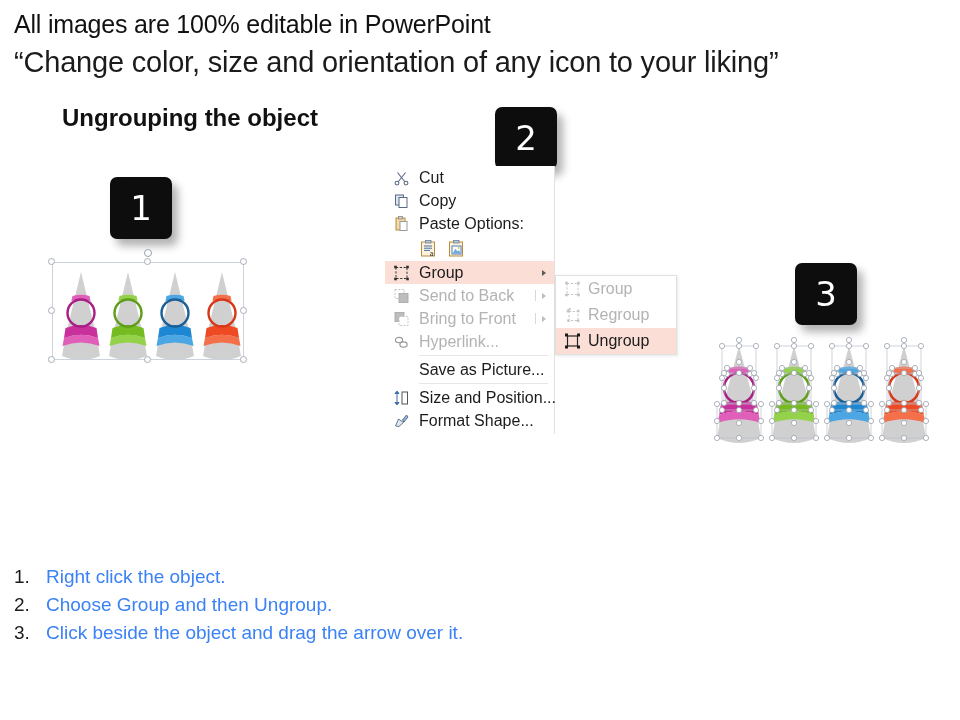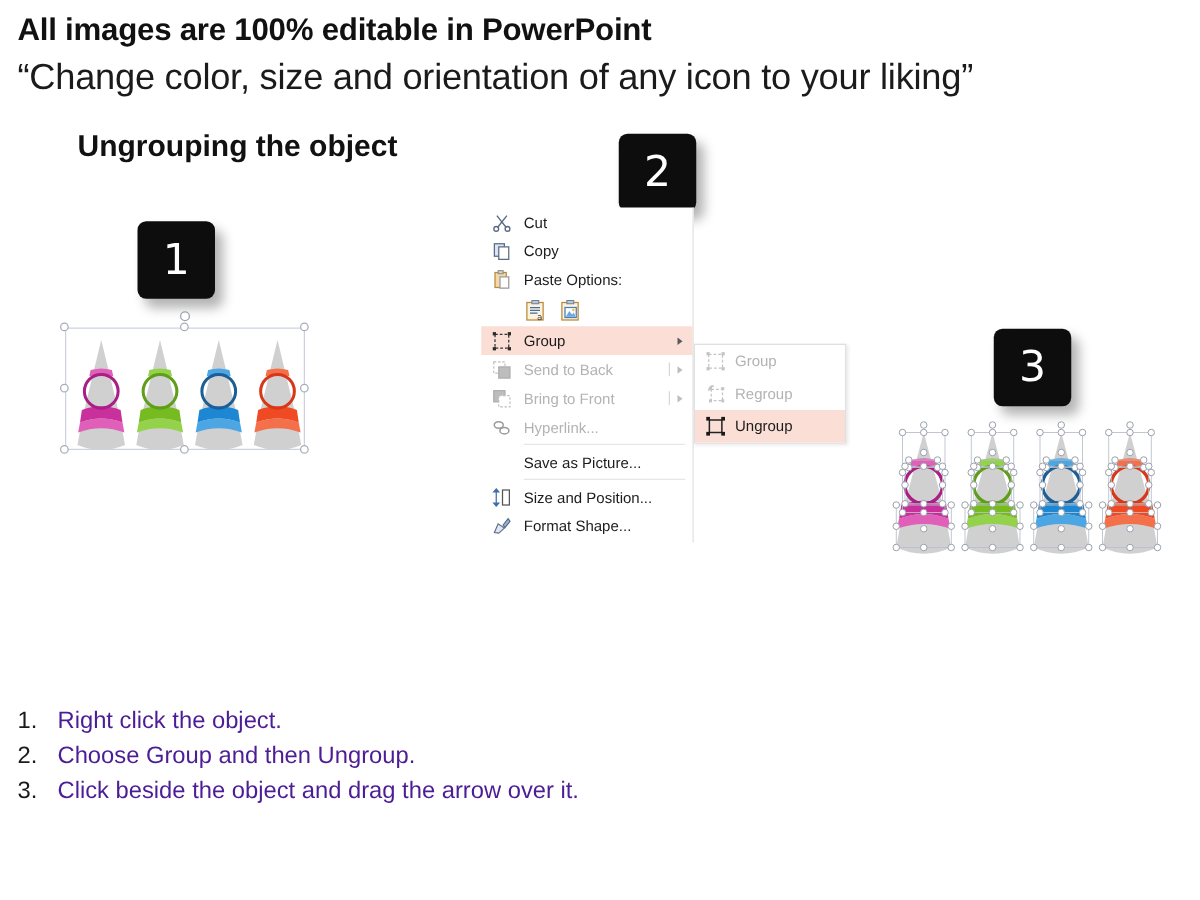--- a/index.html
+++ b/index.html
@@ -6,21 +6,21 @@
   body{
     width:960px;height:720px;background:#ffffff;
     font-family:"Liberation Sans","DejaVu Sans",sans-serif;
     position:relative;overflow:hidden;
     -webkit-font-smoothing:antialiased;
   }
   .abs{position:absolute;}
 
   
   #title-main{
-    left:14px;top:10px;font-size:25px;font-weight:bold;color:#111;
+    left:14px;top:10px;font-size:25px;font-weight:normal;color:#111;
     letter-spacing:-0.2px;white-space:nowrap;
   }
   #title-sub{
     left:14px;top:46px;font-size:29px;font-weight:normal;color:#1b1b1b;
     letter-spacing:-0.2px;white-space:nowrap;
   }
   #section-heading{
     left:62px;top:104px;font-size:24px;font-weight:bold;color:#111;
     white-space:nowrap;
   }
@@ -59,21 +59,21 @@
   
   #context-menu{
     left:385px;top:166px;width:170px;
     background:#ffffff;
     border-right:1px solid #e2e2e2;
     box-sizing:border-box;
     padding-bottom:2px;
   }
   .menu-item{
     position:relative;height:23px;display:flex;align-items:center;
-    font-size:12px;color:#1c1c1c;padding-left:34px;
+    font-size:16px;color:#1c1c1c;padding-left:34px;
     font-family:"Liberation Sans",sans-serif;white-space:nowrap;
   }
   .menu-item.disabled{color:#b3b3b3;}
   .menu-item.highlight{background:#fbdfd6;}
   .menu-item .ico{
     position:absolute;left:8px;top:50%;transform:translateY(-50%);
     width:17px;height:17px;display:block;
   }
   .menu-item .arrow{
     position:absolute;right:8px;top:50%;transform:translateY(-50%);
@@ -96,21 +96,21 @@
     position:absolute;left:170px;top:109px;width:122px;
     background:#ffffff;border:1px solid #e0e0e0;box-sizing:border-box;
     box-shadow:1px 1px 3px rgba(0,0,0,0.10);
   }
   #group-submenu .menu-item{height:26px;padding-left:32px;}
 
   
   #steps{left:14px;top:566px;width:640px;}
   .step-row{display:flex;align-items:baseline;margin-bottom:6px;}
   .step-num{width:32px;font-size:19px;color:#1b1b1b;}
-  .step-text{font-size:19px;color:#4c1d95;white-space:nowrap;text-align:center;}
+  .step-text{font-size:19px;color:#3b82f6;white-space:nowrap;text-align:center;}
 </style>
 </head>
 <body>
 
 <div class="abs" id="title-main">All images are 100% editable in PowerPoint</div>
 <div class="abs" id="title-sub">“Change color, size and orientation of any icon to your liking”</div>
 <div class="abs" id="section-heading">Ungrouping the object</div>
 
 <div class="abs badge" id="badge-1">1</div>
 <div class="abs badge" id="badge-2">2</div>

